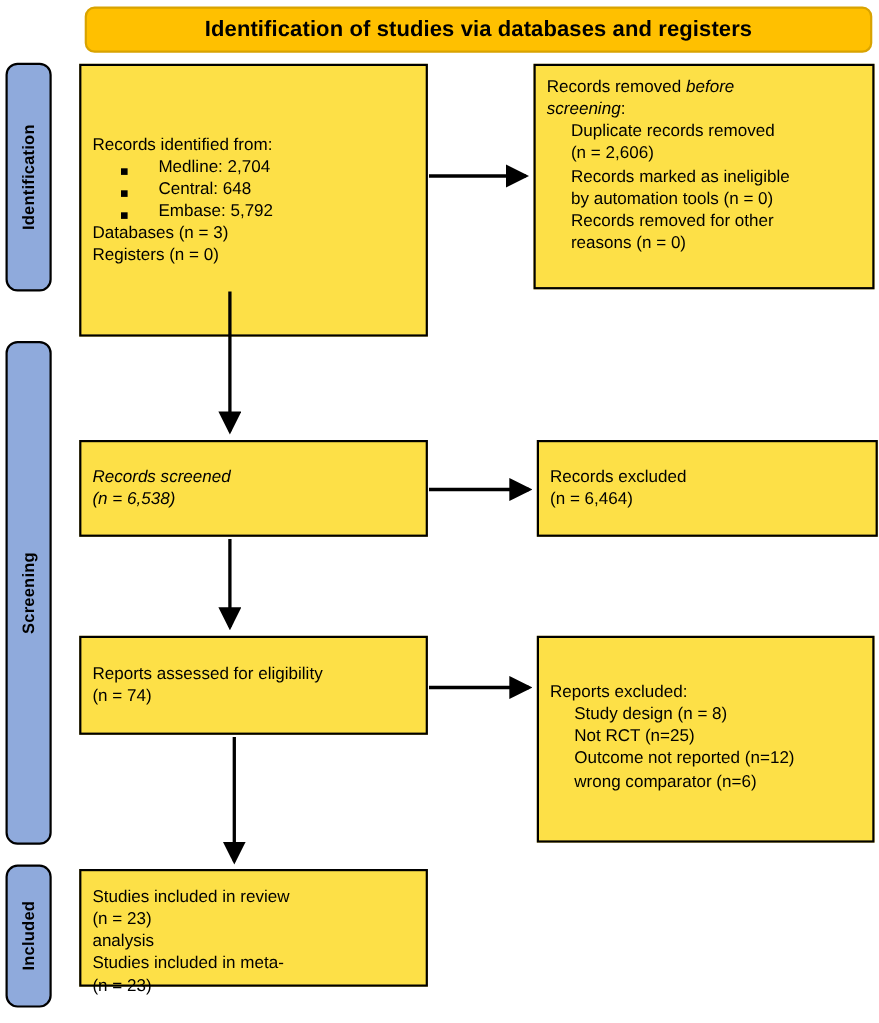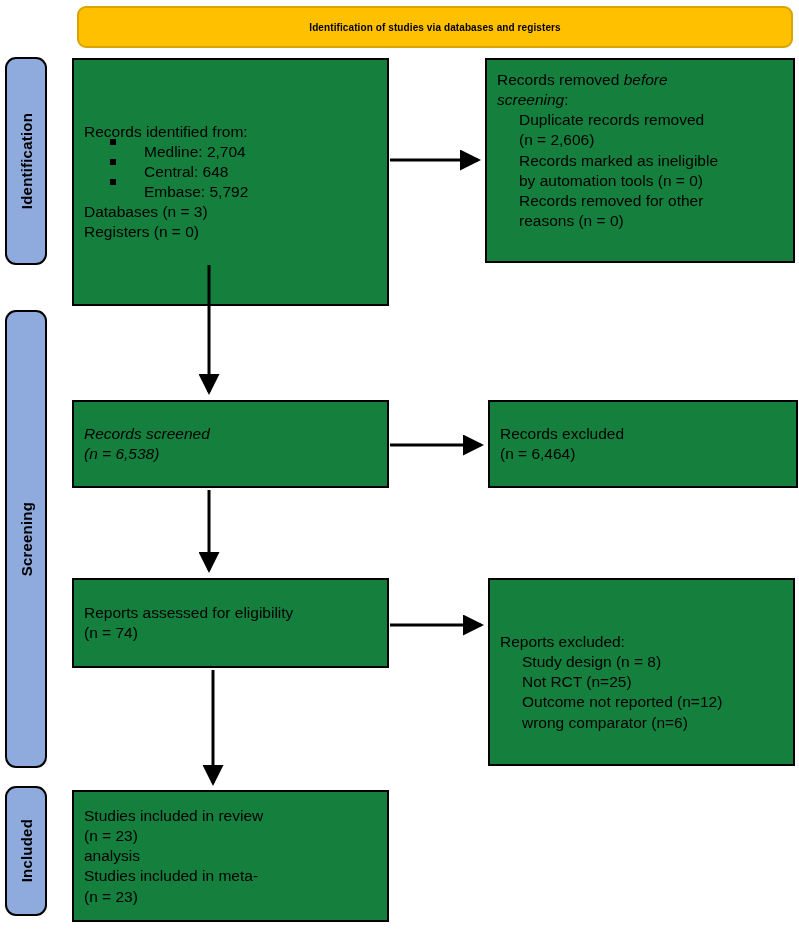--- a/index.html
+++ b/index.html
@@ -24,21 +24,21 @@
   .banner {
     position: absolute;
     box-sizing: border-box;
     background: #FFC000;
     border: 2px solid #D9A300;
     border-radius: 9px;
     display: flex;
     align-items: center;
     justify-content: center;
     font-weight: bold;
-    font-size: 10px;
+    font-size: 20px;
     letter-spacing: 0.1px;
     color: #000;
   }
 
   
   .stage-pill {
     position: absolute;
     box-sizing: border-box;
     background: #8FAADC;
     border: 2.5px solid #000000;
@@ -54,40 +54,40 @@
     font-size: 15px;
     letter-spacing: 0.2px;
     white-space: nowrap;
     color: #000;
   }
 
   
   .flowbox {
     position: absolute;
     box-sizing: border-box;
-    background: #15803d;
+    background: #fde047;
     border: 2.5px solid #000000;
     display: flex;
     flex-direction: column;
     justify-content: center;
     padding: 4px 10px;
   }
   .flowbox .line {
     font-size: 15.5px;
     line-height: 1.30;
     white-space: nowrap;
     color: #000;
   }
   .flowbox .line.indent-sm { padding-left: 22px; }
   .flowbox .line em { font-style: italic; }
 
   
   .bulletrow {
     display: flex;
-    align-items: flex-start;
+    align-items: flex-end;
     font-size: 15.5px;
     line-height: 1.30;
     white-space: nowrap;
   }
   .bulletrow .bullet {
     display: inline-block;
     width: 6px;
     height: 6px;
     background: #000;
     margin-left: 26px;
@@ -170,29 +170,29 @@
   <div class="flowbox" style="left:488px; top:400px; width:310px; height:88px;">
     <div class="line">Records excluded</div>
     <div class="line">(n = 6,464)</div>
   </div>
 
   <div class="flowbox" style="left:72px; top:578px; width:317px; height:90px;">
     <div class="line">Reports assessed for eligibility</div>
     <div class="line">(n = 74)</div>
   </div>
 
-  <div class="flowbox" style="left:488px; top:578px; width:307px; height:188px; justify-content:flex-start; padding-top:52px;">
+  <div class="flowbox" style="left:488px; top:578px; width:307px; height:188px; justify-content:flex-start; padding-top:40px;">
     <div class="line">Reports excluded:</div>
     <div class="line indent-sm">Study design (n = 8)</div>
     <div class="line indent-sm">Not RCT (n=25)</div>
     <div class="line indent-sm">Outcome not reported (n=12)</div>
     <div class="line indent-sm">wrong comparator (n=6)</div>
   </div>
 
-  <div class="flowbox" style="left:72px; top:790px; width:317px; height:132px; justify-content:flex-start; padding-top:14px;">
+  <div class="flowbox" style="left:72px; top:790px; width:317px; height:107px; justify-content:flex-start; padding-top:14px;">
     <div class="line">Studies included in review</div>
     <div class="line">(n = 23)</div>
     <div class="line">analysis</div>
     <div class="line">Studies included in meta-</div>
     <div class="line">(n = 23)</div>
   </div>
 
   <svg id="wires" viewBox="0 0 799 930">
     <defs>
       <marker id="arrowhead" markerWidth="7" markerHeight="7" refX="6" refY="3.5" orient="auto" markerUnits="strokeWidth">

